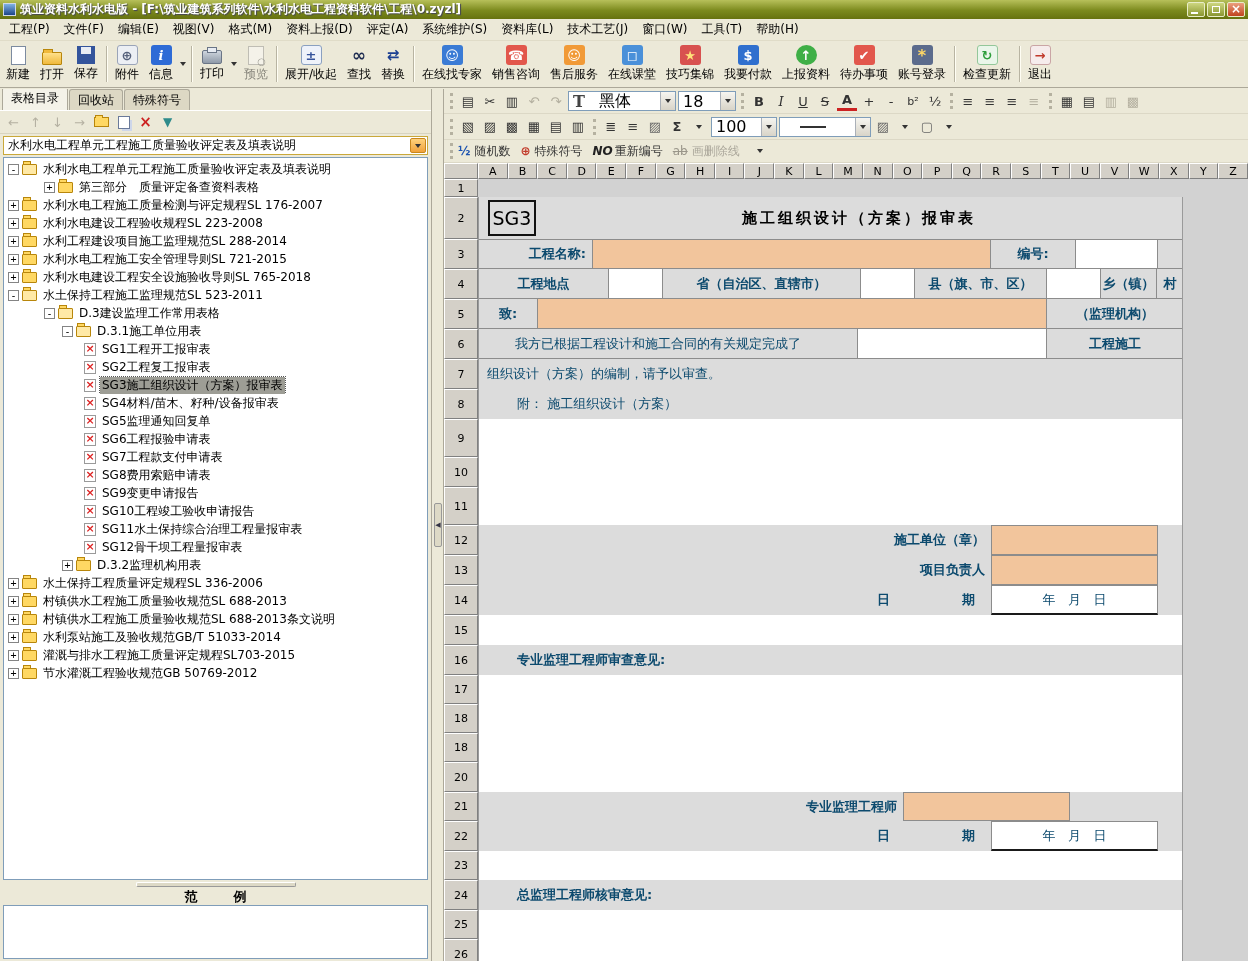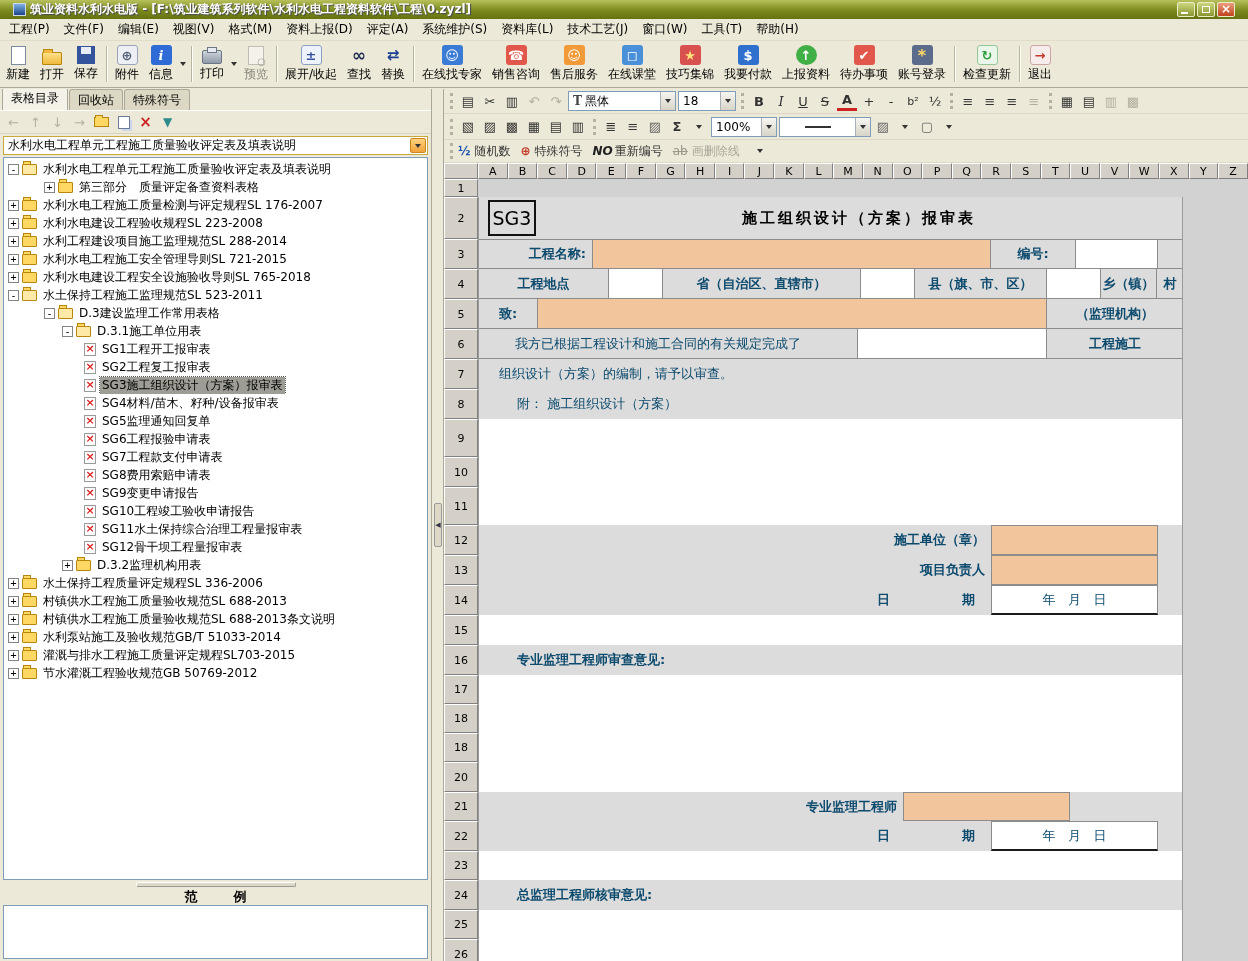--- a/index.html
+++ b/index.html
@@ -1,20 +1,20 @@
 <!DOCTYPE html>
 <html><head>
 <meta charset="utf-8">
 <style>
 *{margin:0;padding:0;box-sizing:border-box}
 body{font-family:"DejaVu Sans","Liberation Sans",sans-serif;background:#888}
 .app{position:relative;width:1248px;height:961px;background:#ece9d8;overflow:hidden;font-size:12px;color:#000}
 
 
-.titlebar{height:19px;background:linear-gradient(#b7c05a,#7c8a1e 55%,#66720f);display:flex;align-items:center;padding:0 13px;color:#fff;font-weight:bold}
+.titlebar{height:19px;background:linear-gradient(#b7c05a,#7c8a1e 55%,#66720f);display:flex;align-items:center;padding:0 3px;color:#fff;font-weight:bold}
 .title-icon{width:13px;height:13px;background:linear-gradient(#7fb2e5,#1c4587);border:1px solid #cfd8e8;margin-right:4px;flex:none}
 .title-text{flex:1;font-size:12px;white-space:nowrap;overflow:hidden;text-shadow:1px 1px 1px #445}
 .win-btns{display:flex;gap:2px;flex:none}
 .wbtn{width:18px;height:15px;border:1px solid #e8edc8;background:linear-gradient(#cdd67f,#8a9630);border-radius:2px;position:relative}
 .wbtn.min::after{content:"";position:absolute;left:3px;width:7px;bottom:2px;height:2px;background:#fff}
 .wbtn.max::after{content:"";position:absolute;inset:3px 4px;border:1px solid #fff}
 .wbtn.close{background:linear-gradient(#eb9f7e,#c0431f)}
 .wbtn.close::after{content:"×";position:absolute;inset:0;color:#fff;font-size:12px;line-height:13px;text-align:center;font-weight:bold}
 
 
@@ -118,21 +118,21 @@
 .g-sup::before{content:"b²";font-size:11px}
 .g-half::before{content:"½"}
 .g-al::before{content:"≡"}
 .g-gr1::before{content:"▦"}.g-gr2::before{content:"▤"}.g-gr3::before{content:"▥"}.g-gr4::before{content:"▩"}
 .g-c1::before{content:"▧"}.g-c2::before{content:"▨"}.g-c3::before{content:"▩"}.g-c4::before{content:"▦"}.g-c5::before{content:"▤"}.g-c6::before{content:"▥"}
 .g-l1::before{content:"≣"}.g-l2::before{content:"≡"}
 .g-sig::before{content:"Σ";font-weight:bold}
 .g-line{width:34px}.g-line::before{content:"";display:block;width:26px;border-top:2px solid #333}
 .g-fill::before{content:"▨";color:#666}
 .g-bord::before{content:"▢";color:#666}
-.combo{height:20px;background:#fff;border:1px solid #7f9db9;display:flex;align-items:center;font-size:12px;padding-left:4px;gap:3px;flex:none}
+.combo{height:20px;background:#fff;border:1px solid #7f9db9;display:flex;align-items:center;font-size:16px;padding-left:4px;gap:14px;flex:none}
 .combo .val{flex:1;white-space:nowrap;overflow:hidden}
 .combo .ddb{width:15px;height:100%;background:linear-gradient(#f6f5f0,#d8d4c8);border-left:1px solid #aab0b8;display:flex;align-items:center;justify-content:center;flex:none}
 .combo.fontc::before{content:"T";font-weight:bold;color:#444;font-family:"DejaVu Serif",serif}
 .f3 .txt{font-size:12px;color:#333;margin-right:8px;white-space:nowrap}
 .f3 .txt.dis{color:#aaa69a}
 .no-ic{font-weight:bold;font-style:italic;font-size:12px;color:#222}
 .half-ic{color:#1c53b0;font-weight:bold;margin-right:2px}
 .spec-ic{color:#c23a2a;font-weight:bold;margin-right:2px}
 .strike-ic{color:#9a968a;text-decoration:line-through;margin-right:2px}
 
@@ -148,21 +148,21 @@
 .form.white{background:#fff}
 .after{flex:1;background:#d2d2d2}
 .c{display:flex;align-items:center;font-size:13px;white-space:nowrap;overflow:hidden;flex:none;color:#0c4a6e}
 .g{background:#dcdcdc}.w{background:#fff}.o{background:#f2c59c}
 .bds .c{border-right:1px solid #8c8c8c;border-bottom:1px solid #8c8c8c}
 .bdt .c{border-top:1px solid #8c8c8c}
 .fb{border:1px solid #8c8c8c}
 .blk-b{border-bottom:2px solid #1a1a1a !important}
 .lblr{justify-content:flex-end;padding-right:6px}
 .lblc{justify-content:center}
-.pad8{padding-left:20px}.pad38{padding-left:38px}
+.pad8{padding-left:8px}.pad38{padding-left:38px}
 .bold{font-weight:bold}
 .sg3{width:48px;height:36px;margin:3px 0 0 9px;border:2px solid #111;display:flex;align-items:center;justify-content:center;font-size:19px;flex:none}
 .ftitle{flex:1;display:flex;align-items:center;justify-content:center;font-size:15px;font-weight:bold;letter-spacing:3px;min-width:0}
 .datecell{justify-content:flex-end;padding-right:16px;gap:72px}
 .datev{white-space:pre}
 </style>
 </head>
 <body>
 
 <div class="app">

